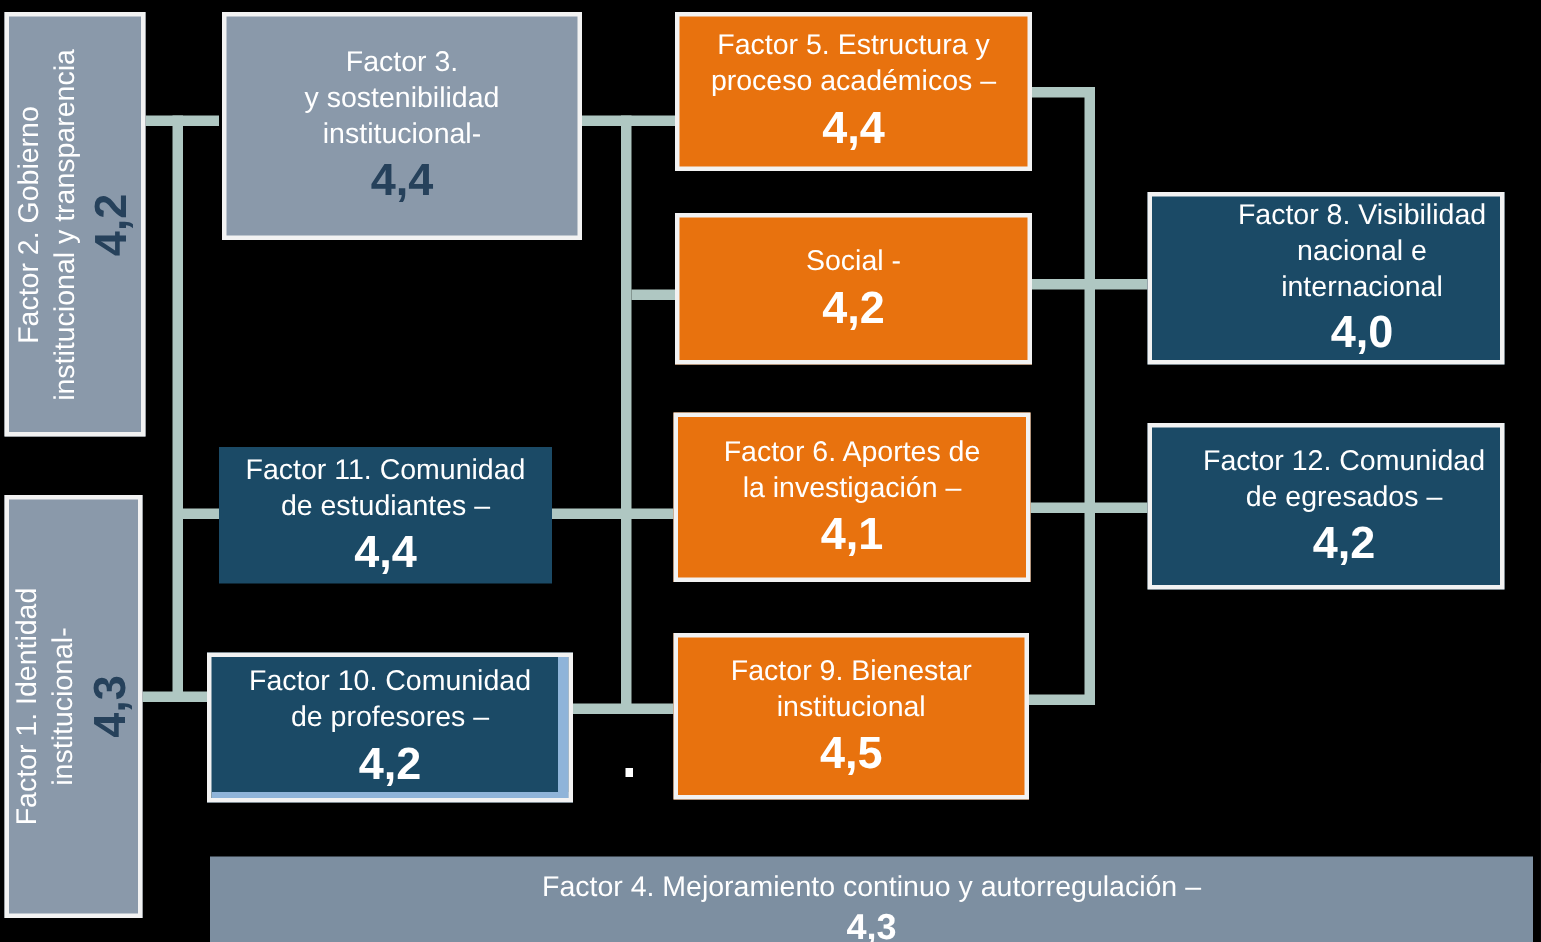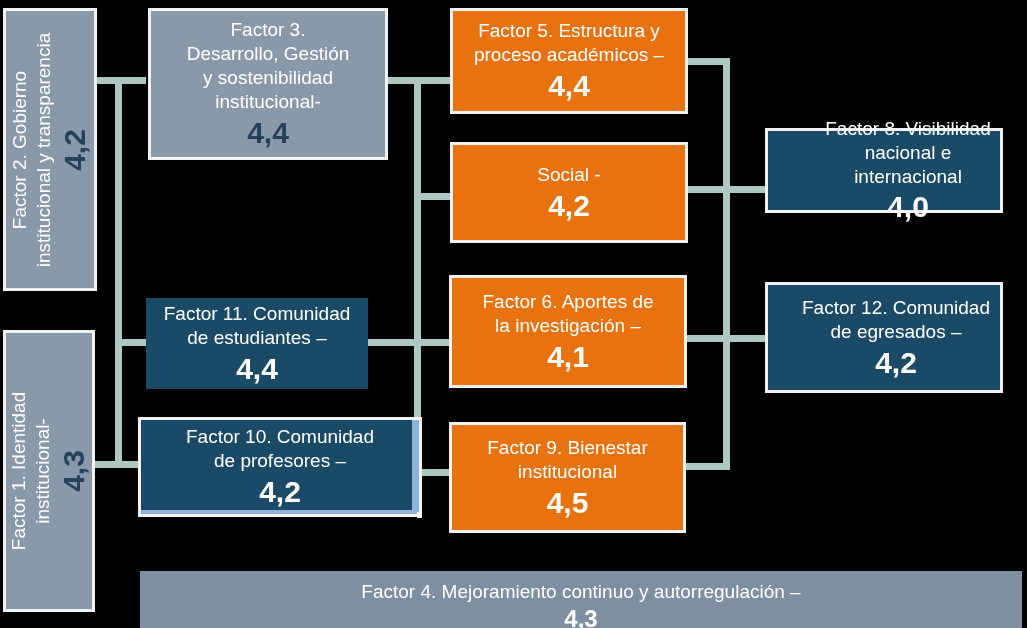--- a/index.html
+++ b/index.html
@@ -76,21 +76,20 @@
   <div class="box gray bordered vbox" style="left:3px;top:330px;width:92px;height:282px;">
     <div class="vtext" style="width:282px;height:92px;">
       <span class="ln">Factor 1. Identidad</span>
       <span class="ln">institucional-</span>
       <span class="num dark">4,3</span>
     </div>
   </div>
 
   <div class="box gray bordered" style="left:148px;top:8px;width:240px;height:152px;">
     <span class="ln">Factor 3.</span>
-    <span class="ln">Desarrollo, Gestión</span>
     <span class="ln">y sostenibilidad</span>
     <span class="ln">institucional-</span>
     <span class="num dark">4,4</span>
   </div>
 
   <div class="box orange bordered" style="left:450px;top:8px;width:238px;height:106px;">
     <span class="ln">Factor 5. Estructura y</span>
     <span class="ln">proceso académicos –</span>
     <span class="num">4,4</span>
   </div>
@@ -111,27 +110,27 @@
     <span class="ln">institucional</span>
     <span class="num">4,5</span>
   </div>
 
   <div class="box navy" style="left:146px;top:298px;width:222px;height:91px;">
     <span class="ln">Factor 11. Comunidad</span>
     <span class="ln">de estudiantes –</span>
     <span class="num">4,4</span>
   </div>
 
-  <div class="box navy bordered hilite" style="left:138px;top:417px;width:284px;height:100px;">
+  <div class="box navy bordered hilite" style="left:138px;top:435px;width:244px;height:100px;">
     <span class="ln">Factor 10. Comunidad</span>
     <span class="ln">de profesores –</span>
     <span class="num">4,2</span>
   </div>
 
-  <div class="box navy bordered" style="left:765px;top:128px;width:238px;height:85px;padding-left:48px;">
+  <div class="box navy bordered" style="left:765px;top:128px;width:238px;height:115px;padding-left:48px;">
     <span class="ln">Factor 8. Visibilidad</span>
     <span class="ln">nacional e</span>
     <span class="ln">internacional</span>
     <span class="num" style="margin-top:1px;">4,0</span>
   </div>
 
   <div class="box navy bordered" style="left:765px;top:282px;width:238px;height:111px;padding-left:24px;">
     <span class="ln">Factor 12. Comunidad</span>
     <span class="ln">de egresados –</span>
     <span class="num">4,2</span>

